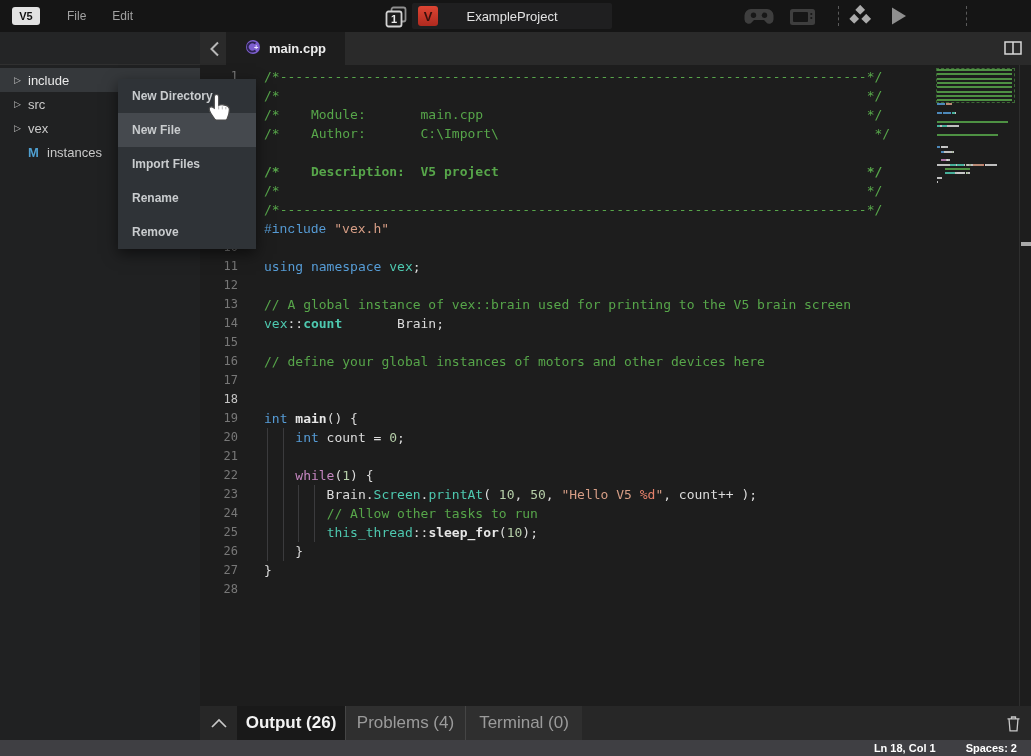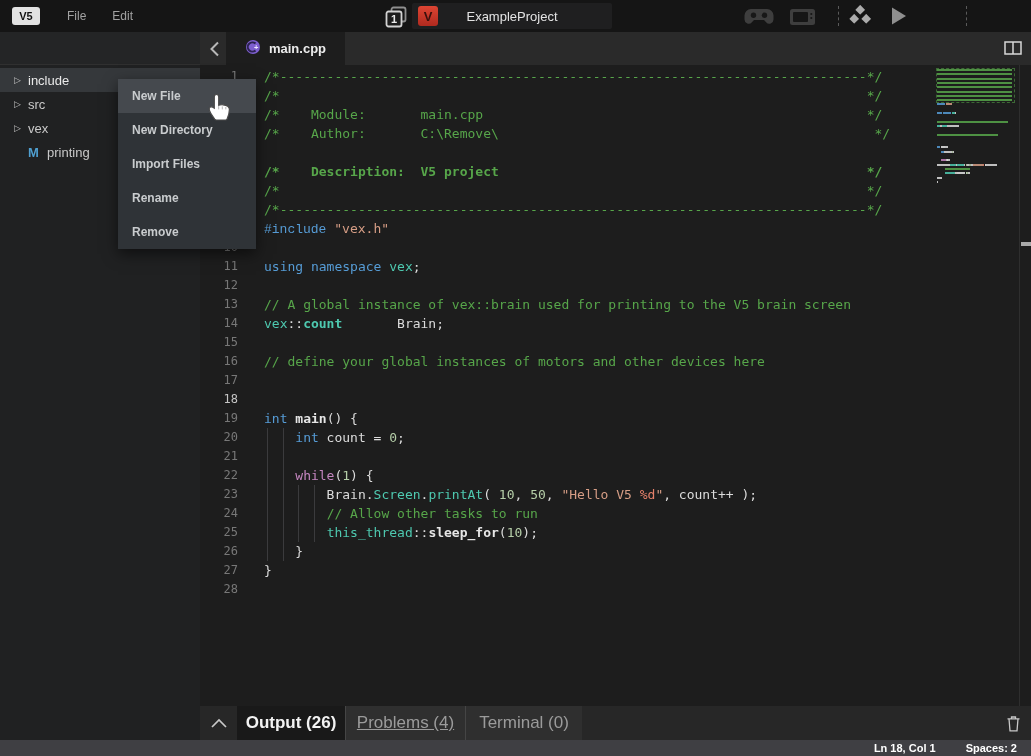--- a/index.html
+++ b/index.html
@@ -180,28 +180,28 @@
         <div class="tree-row">
           <span class="tree-chevron">▷</span>
           <span>src</span>
         </div>
         <div class="tree-row">
           <span class="tree-chevron">▷</span>
           <span>vex</span>
         </div>
         <div class="tree-row tree-file">
           <span class="m-icon">M</span>
-          <span>printing</span>
+          <span>instances</span>
         </div>
       </div>
   </div>
 
   <div id="context-menu">
+      <div class="ctx-item">New Directory</div>
       <div class="ctx-item hover">New File</div>
-      <div class="ctx-item">New Directory</div>
       <div class="ctx-item">Import Files</div>
       <div class="ctx-item">Rename</div>
       <div class="ctx-item">Remove</div>
     </div>
 
   <span id="hand-cursor">
     <svg width="27" height="31" viewBox="0 0 27 31">
       <path d="M10.5 2.5c1.3 0 2.2 1 2.2 2.2v8.6l1.3-.3c.9-.2 1.9-.3 3-.2 3.2.2 6.4 1.7 6.4 4.7 0 1.9-.8 6-2.3 9.4-.3.7-1 1.1-1.7 1.1h-9c-.6 0-1.2-.3-1.6-.8-1.8-2.4-5.6-7.4-5.6-10.1 0-1.9 2-2.9 3.6-1.9l1.5 1V4.7c0-1.2 1-2.2 2.2-2.2z" fill="#ffffff" stroke="#4a4a4a" stroke-width="1.2"></path>
       <path d="M12.7 14 v3.4 M16.3 14.4 v3 M19.8 15 v2.4" stroke="#b5b5b5" stroke-width="1" fill="none"></path>
     </svg>
@@ -216,21 +216,21 @@
         <div class="code-row">
           <span class="gutter">2</span>
           <span class="code-text"><span style="color: rgb(87, 166, 74);">/*                                                                           */</span></span>
         </div>
         <div class="code-row">
           <span class="gutter">3</span>
           <span class="code-text"><span style="color: rgb(87, 166, 74);">/*    Module:       main.cpp                                                 */</span></span>
         </div>
         <div class="code-row">
           <span class="gutter">4</span>
-          <span class="code-text"><span style="color: rgb(87, 166, 74);">/*    Author:       C:\Remove\                                                */</span></span>
+          <span class="code-text"><span style="color: rgb(87, 166, 74);">/*    Author:       C:\Import\                                                */</span></span>
         </div>
         <div class="code-row">
           <span class="gutter">5</span>
         </div>
         <div class="code-row">
           <span class="gutter">6</span>
           <span class="code-text"><span style="color: rgb(87, 166, 74); font-weight: bold;">/*    Description:  V5 project                                               */</span></span>
         </div>
         <div class="code-row">
           <span class="gutter">7</span>
@@ -382,21 +382,21 @@
   </div>
 
   <div id="bottomtabs">
     <span id="collapse-btn">
       <svg width="18" height="10" viewBox="0 0 18 10">
         <path d="M2 9 L9 2 L16 9" stroke="#c8c8c8" stroke-width="1.7" fill="none"></path>
       </svg>
     </span>
 
     <span class="btab active" style="width: 108px;">Output (26)</span>
-      <span class="btab inactive" style="width: 120px; text-decoration: underline;">Problems (4)</span>
+      <span class="btab inactive" style="width: 120px;">Problems (4)</span>
       <span class="btab inactive" style="width: 117px;">Terminal (0)</span>
       <span id="trash-btn">
       <svg width="15" height="17" viewBox="0 0 15 17">
         <path d="M1.5 3.8 h12 M5.5 3.8 V2 h4 v1.8 M3 3.8 l1 12 h7 l1-12" stroke="#c8c8c8" stroke-width="1.3" fill="none"></path>
       </svg>
     </span>
   </div>
 
   <div id="statusbar">
     <span>Ln 18, Col 1</span>

